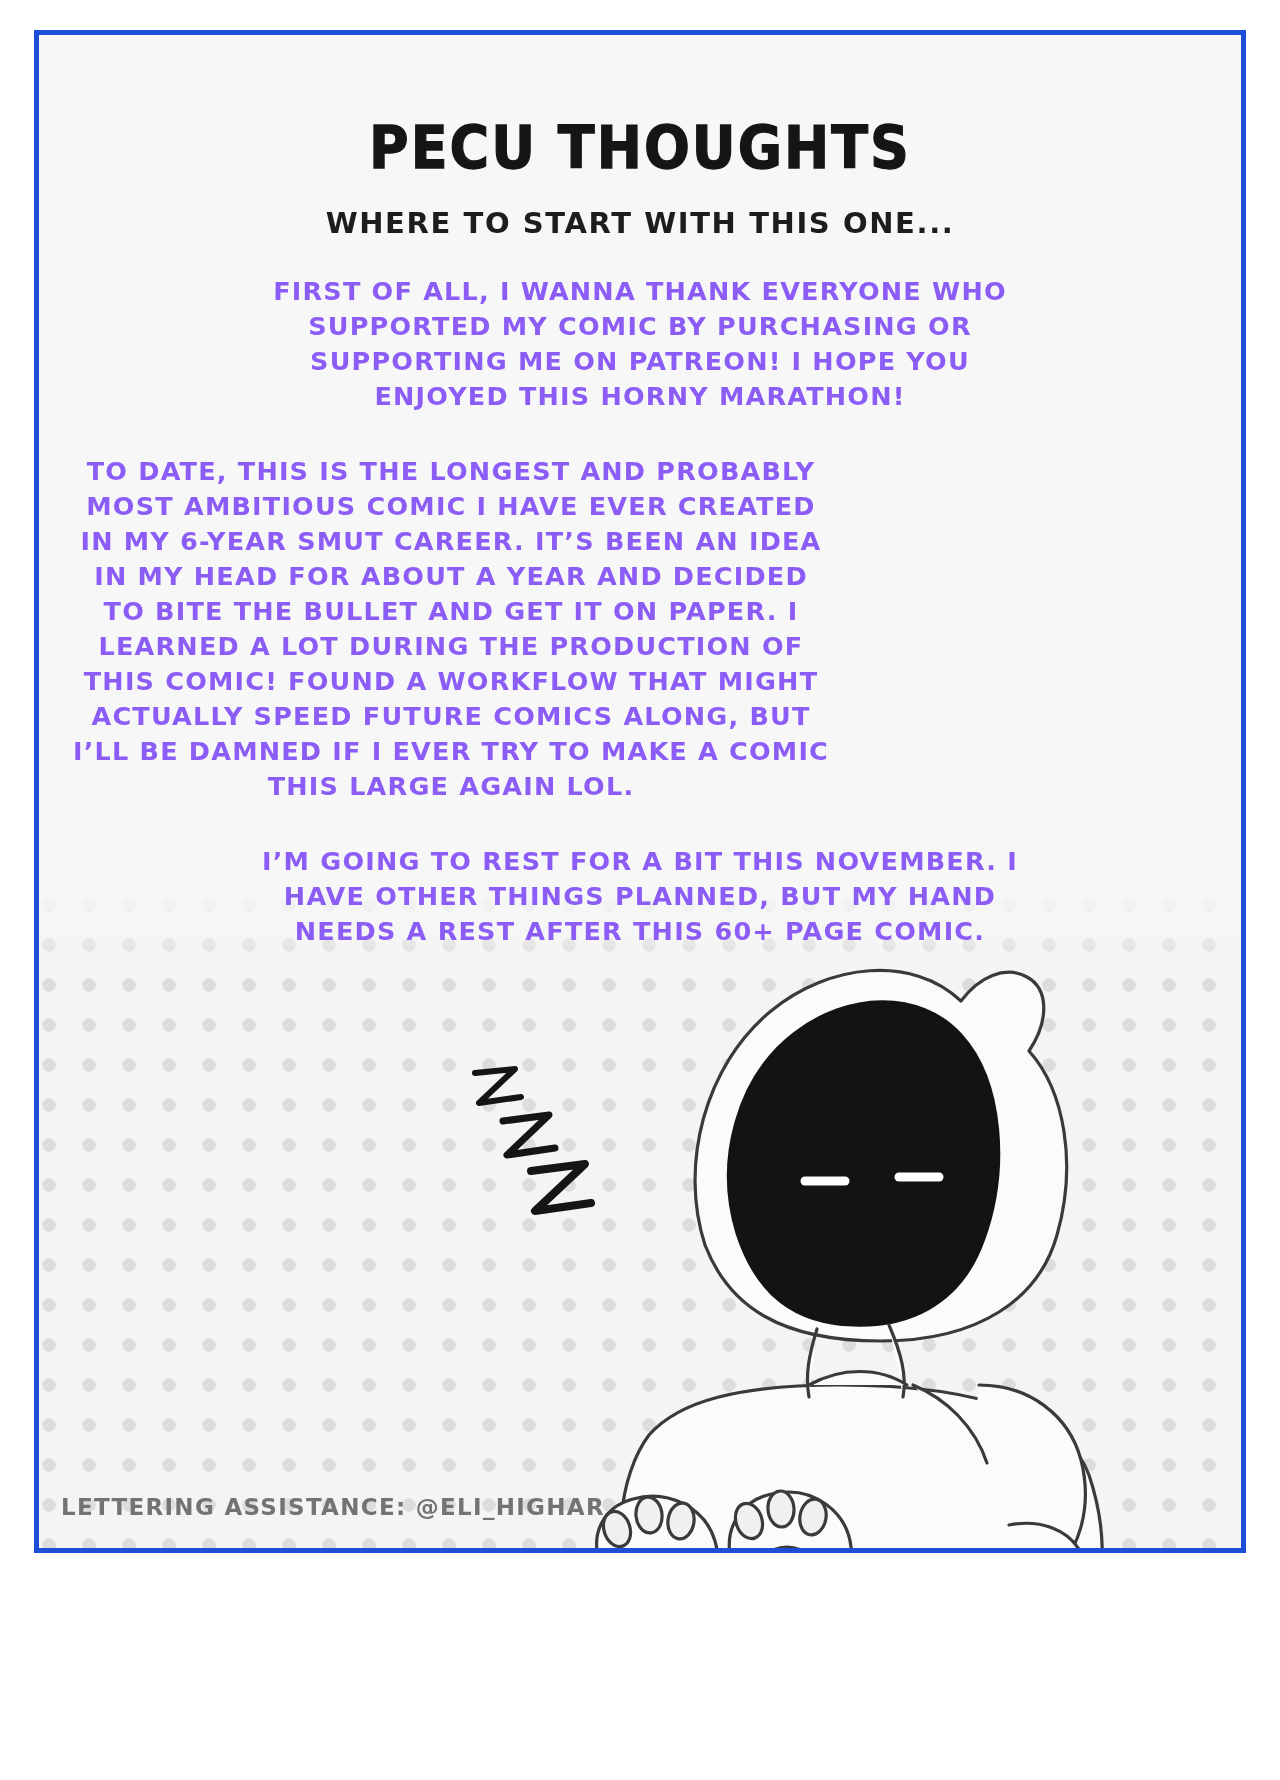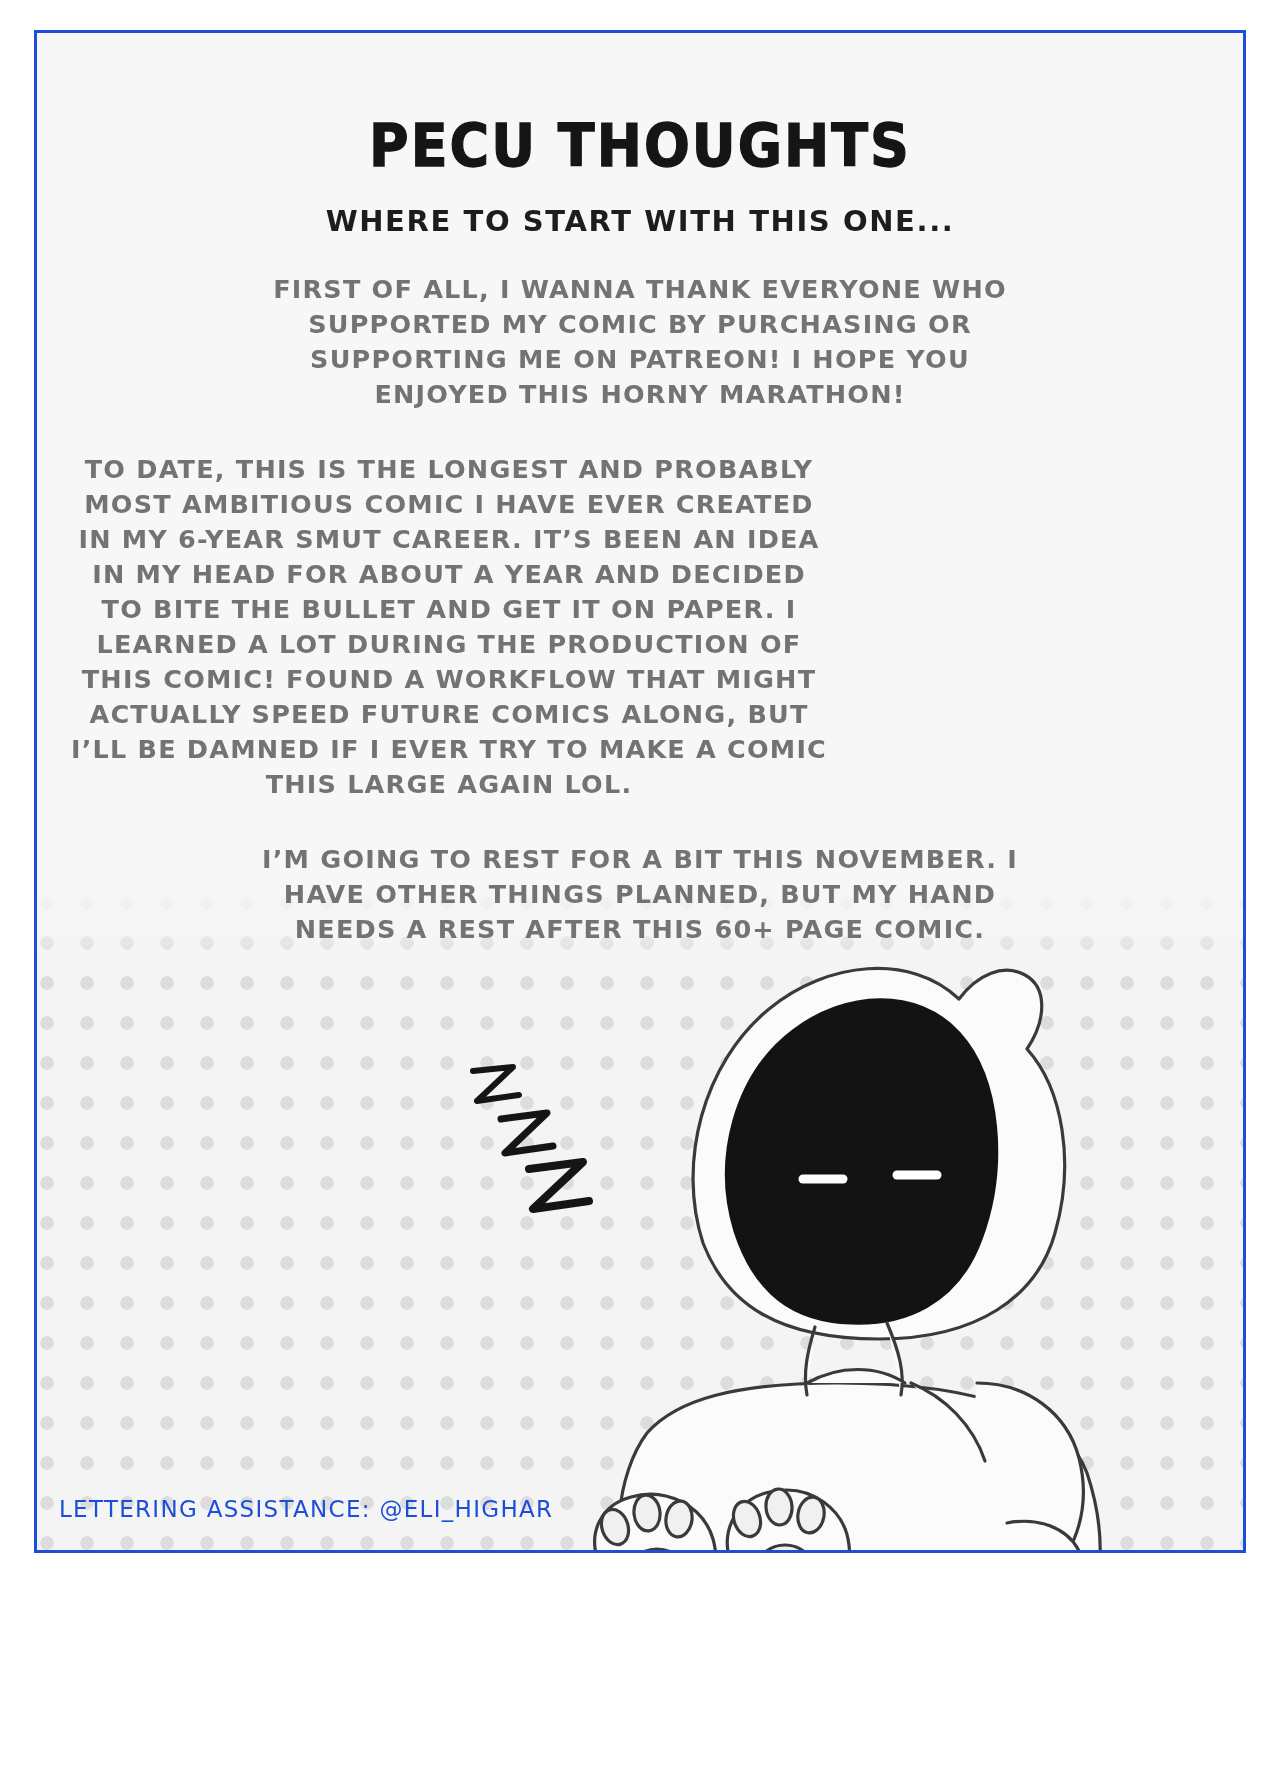--- a/index.html
+++ b/index.html
@@ -22,21 +22,21 @@
     background: #ffffff;
     box-sizing: border-box;
     overflow: hidden;
   }
   .page-border {
     position: absolute;
     left: 34px;
     top: 30px;
     width: 1212px;
     height: 1523px;
-    border: 3px solid #1d4ed8;
+    border: 5px solid #1d4ed8;
     box-sizing: border-box;
     background: #f7f7f7;
     overflow: hidden;
   }
 
   
   .halftone {
     position: absolute;
     left: 0;
     top: 860px;
@@ -86,40 +86,40 @@
     font-weight: 600;
     text-transform: uppercase;
   }
   .para {
     margin: 0 auto;
     padding-top: 34px;
     width: 760px;
     font-size: 25.5px;
     line-height: 35px;
     letter-spacing: 1.2px;
-    color: #737373;
+    color: #8b5cf6;
     font-weight: 600;
     text-transform: uppercase;
   }
   .para.p2 { padding-top: 40px; margin-left: 32px; }
   .para.p3 { padding-top: 40px; }
 
   
   .credits {
     position: absolute;
     left: 22px;
     bottom: 24px;
     text-align: left;
   }
   .credit-line {
     font-size: 23px;
     line-height: 34px;
     letter-spacing: 1.3px;
-    color: #1d4ed8;
-    font-weight: 400;
+    color: #737373;
+    font-weight: 700;
     text-transform: uppercase;
   }
 
   
   .art {
     position: absolute;
     left: 470px;
     top: 880px;
     width: 700px;
     height: 800px;

